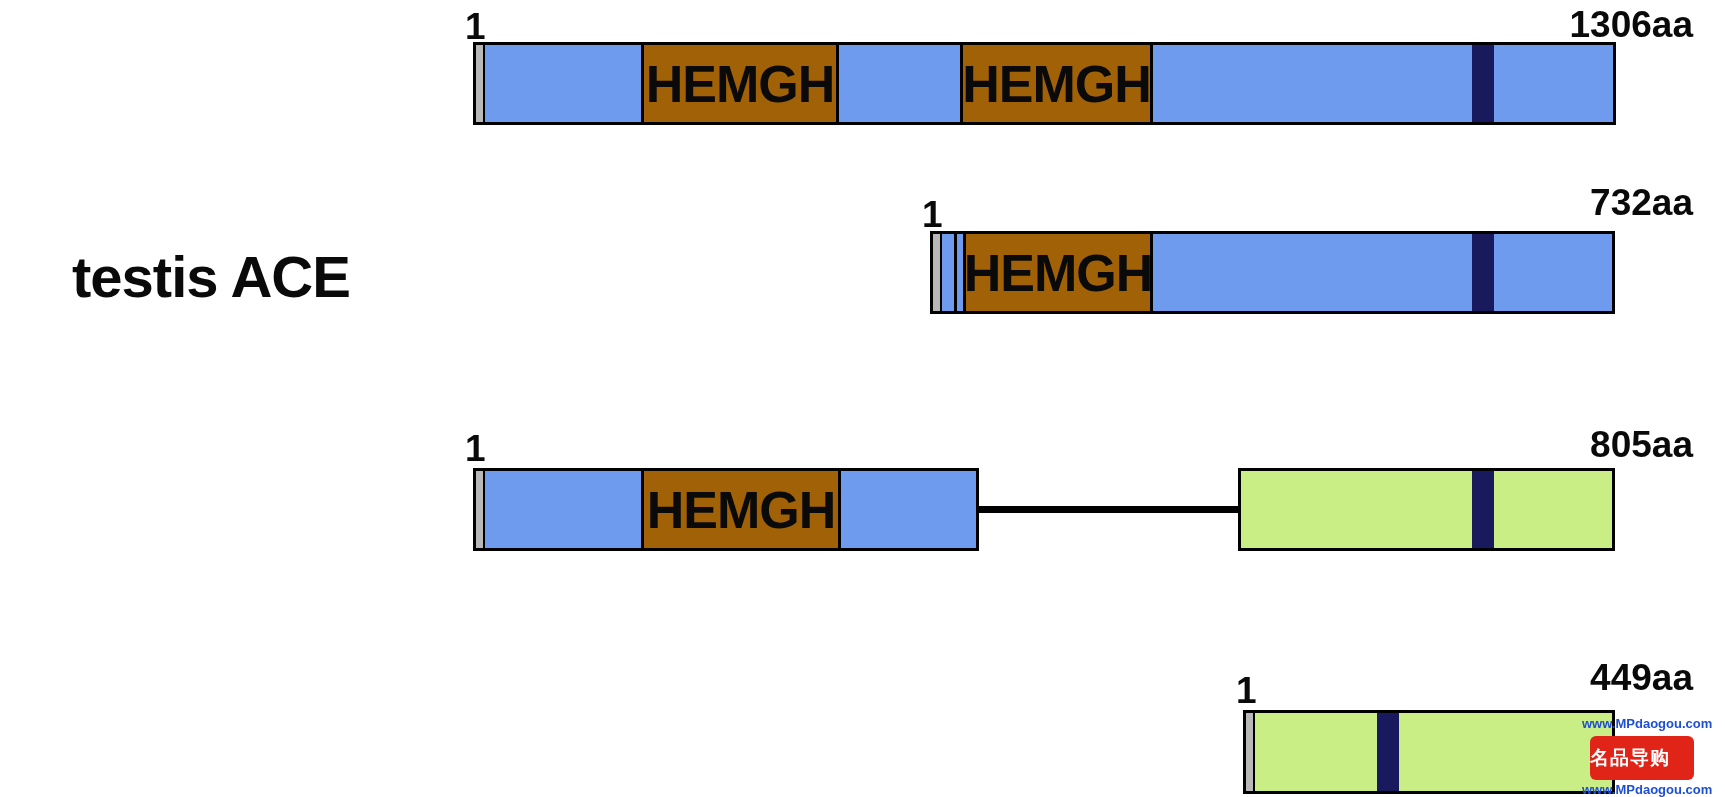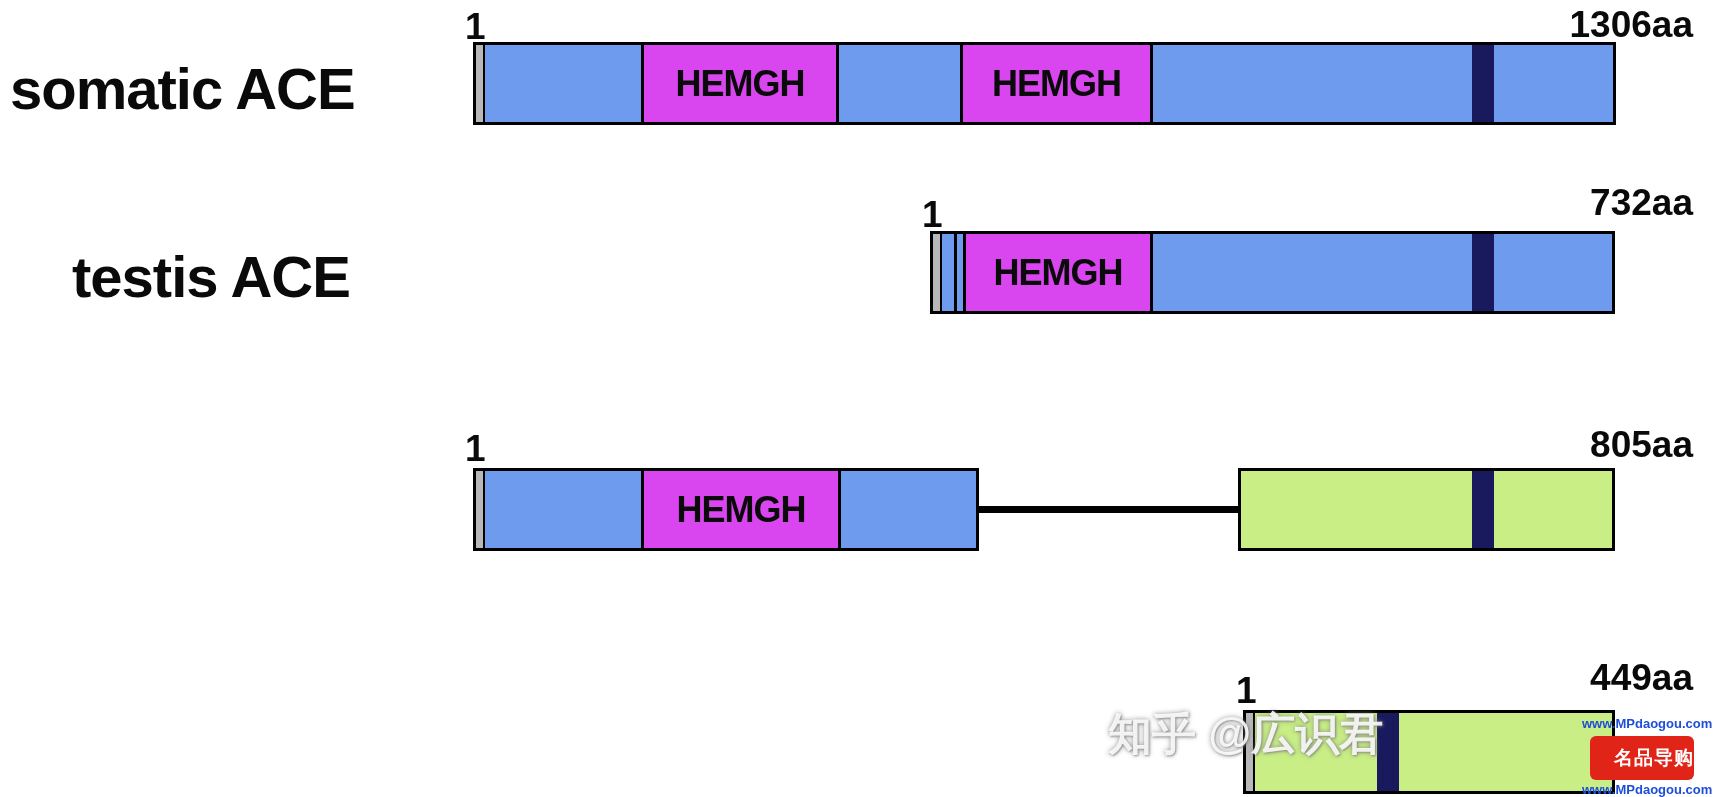--- a/index.html
+++ b/index.html
@@ -9,45 +9,44 @@
   }
   .row-label{position:absolute;font-size:58px;line-height:1;white-space:nowrap;letter-spacing:-1px;}
   .num{position:absolute;font-size:37px;line-height:1;white-space:nowrap;}
   .aa{right:32px;text-align:right;}
   .bar{position:absolute;box-sizing:border-box;border:3px solid #000;}
   .bar.blue{background:#6e9bee;}
   .bar.green{background:#c8ee85;}
   .seg{position:absolute;top:0;height:100%;box-sizing:border-box;}
   .seg.gray{background:#b8b8b8;border-right:2px solid #000;}
   .seg.yellow{
-    background:#d946ef;border-left:3px solid #000;border-right:3px solid #000;
+    background:#a16207;border-left:3px solid #000;border-right:3px solid #000;
     display:flex;align-items:center;justify-content:center;
-    font-size:36px;letter-spacing:-1px;
+    font-size:52px;letter-spacing:-1px;
   }
   .seg.navy{background:#191a5e;}
   .seg.black{background:#000;}
   .connector{position:absolute;background:#000;}
   .wm-zhihu{
     position:absolute;font-size:44px;line-height:1;white-space:nowrap;
     color:rgba(255,255,255,0.88);
     text-shadow:0 0 5px rgba(130,130,130,0.85), 1px 1px 2px rgba(110,110,110,0.6);
   }
   .wm-url{position:absolute;font-size:13px;line-height:1;color:#1d4ed8;white-space:nowrap;}
   .wm-logo{
     position:absolute;width:104px;height:44px;background:#e02418;border-radius:6px;
-    color:#fff;display:flex;align-items:center;justify-content:flex-end;
+    color:#fff;display:flex;align-items:center;justify-content:flex-start;
     font-size:19px;letter-spacing:1px;white-space:nowrap;
   }
 </style>
 </head>
 <body>
 
 <div id="canvas">
 
-  <div class="row-label" style="left:10px;top:60px">somatic ACE</div>
   <div class="num" style="left:465px;top:8px">1</div>
   <div class="num aa" style="top:6px">1306aa</div>
 
   <div class="bar blue" style="left:473px;top:42px;width:1143px;height:83px">
     <div class="seg gray" style="left:0;width:9px"></div>
     <div class="seg yellow" style="left:165px;width:198px">
       <span>HEMGH</span>
     </div>
     <div class="seg yellow" style="left:484px;width:193px">
       <span>HEMGH</span>
@@ -85,21 +84,20 @@
   </div>
 
   <div class="num" style="left:1236px;top:672px">1</div>
   <div class="num aa" style="top:659px">449aa</div>
 
   <div class="bar green" style="left:1243px;top:710px;width:372px;height:84px">
     <div class="seg gray" style="left:0;width:9px"></div>
     <div class="seg navy" style="left:131px;width:22px"></div>
   </div>
 
-  <div class="wm-zhihu" style="left:1108px;top:712px">知乎 @広识君</div>
 
   <div class="wm-url" style="left:1582px;top:717px">www.MPdaogou.com</div>
 
   <div class="wm-logo" style="left:1590px;top:736px">
     <span>名品导购</span>
   </div>
 
   <div class="wm-url" style="left:1582px;top:783px">www.MPdaogou.com</div>
 
 </div>

